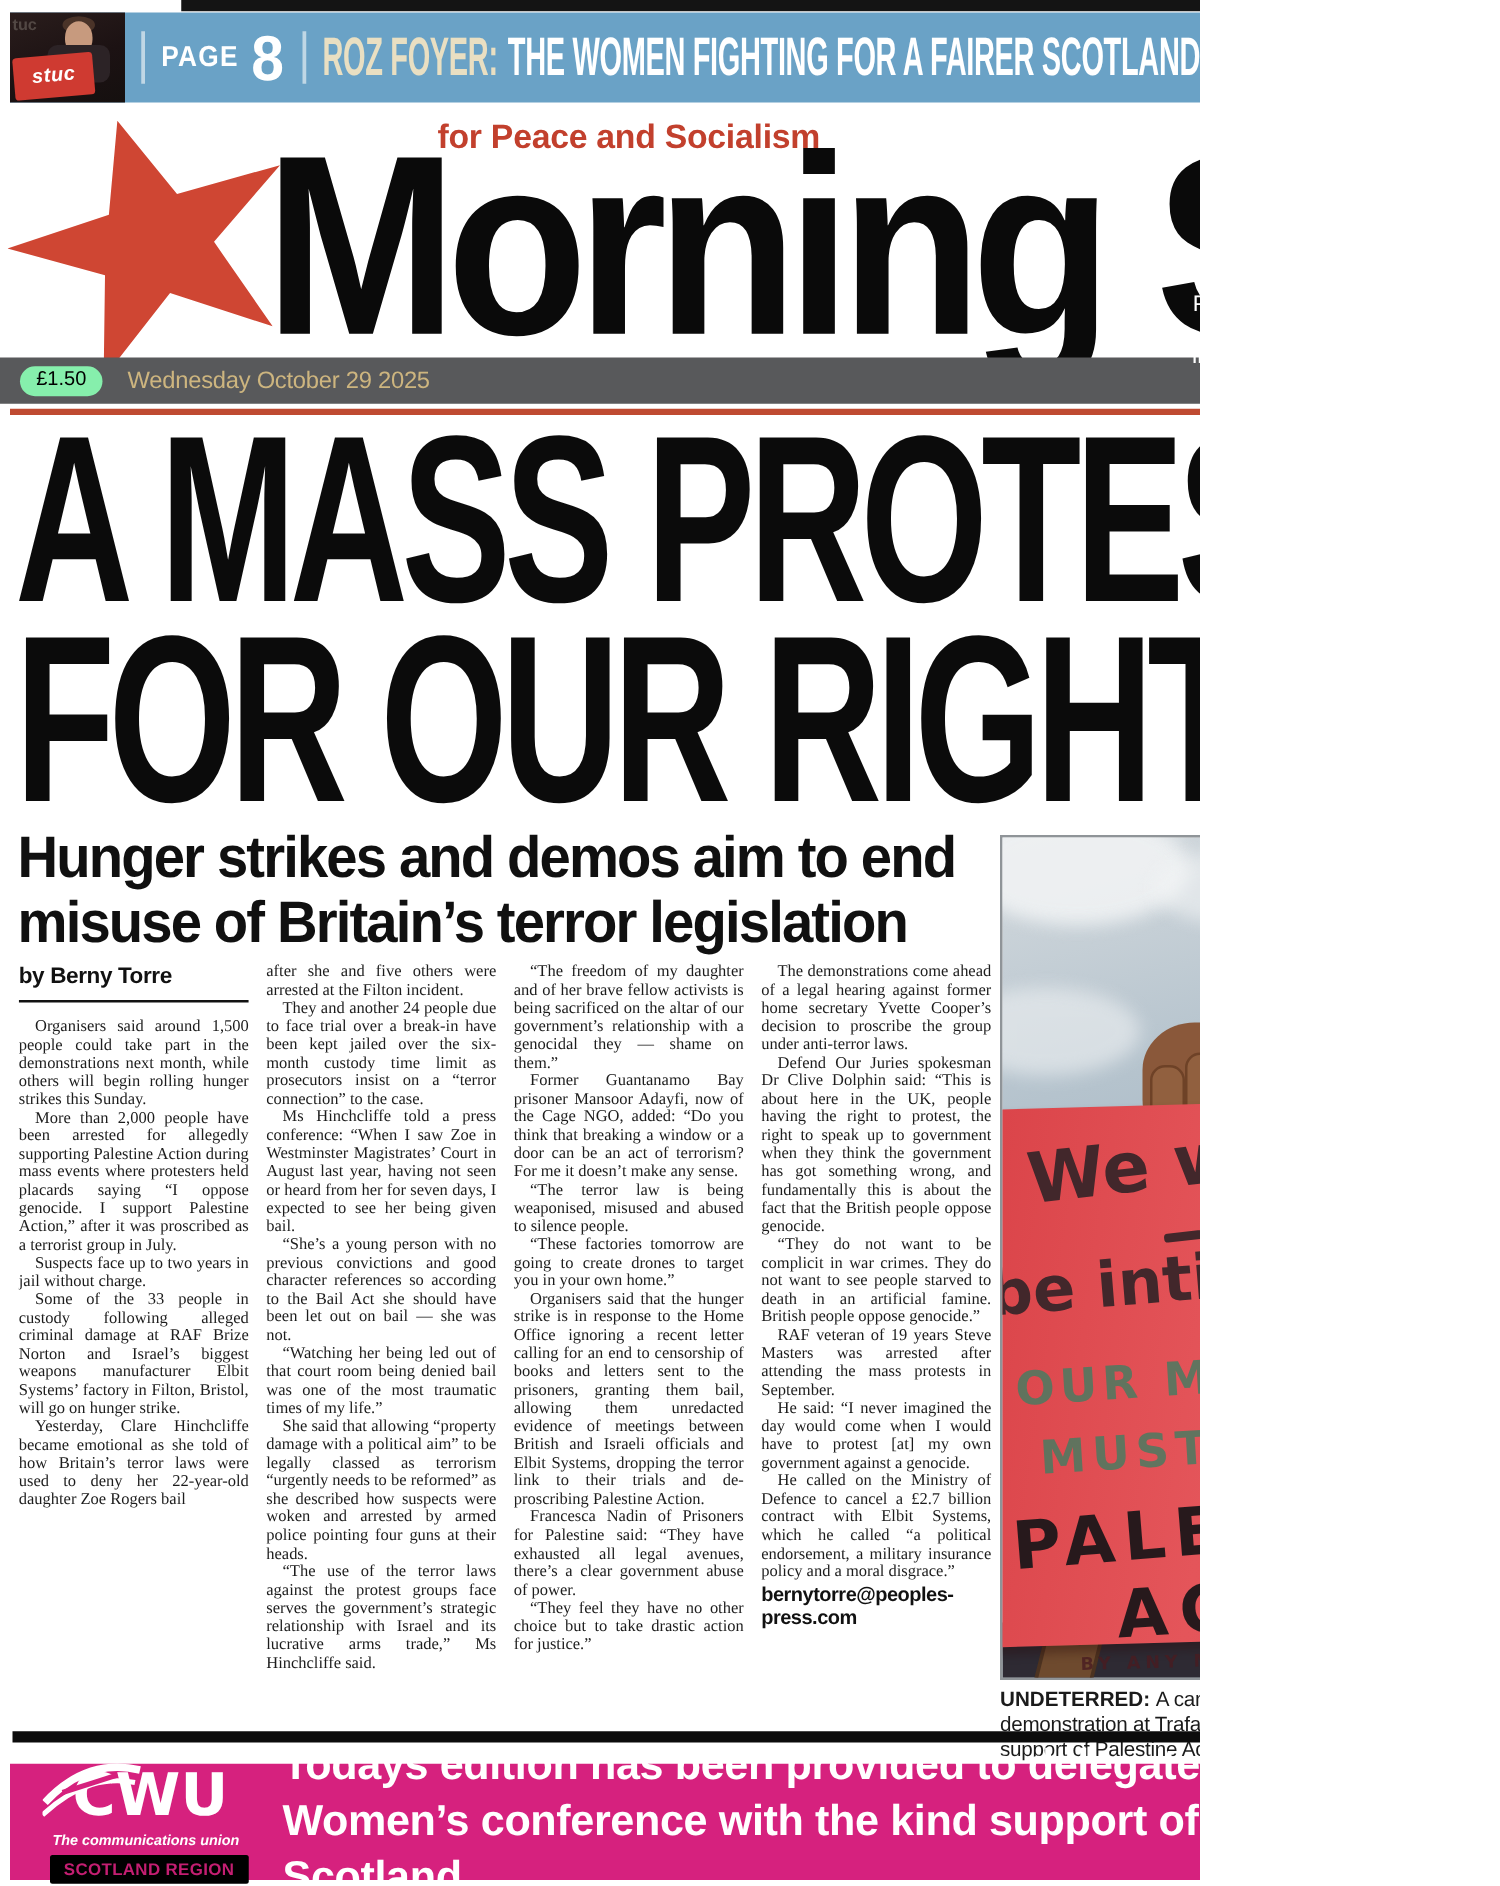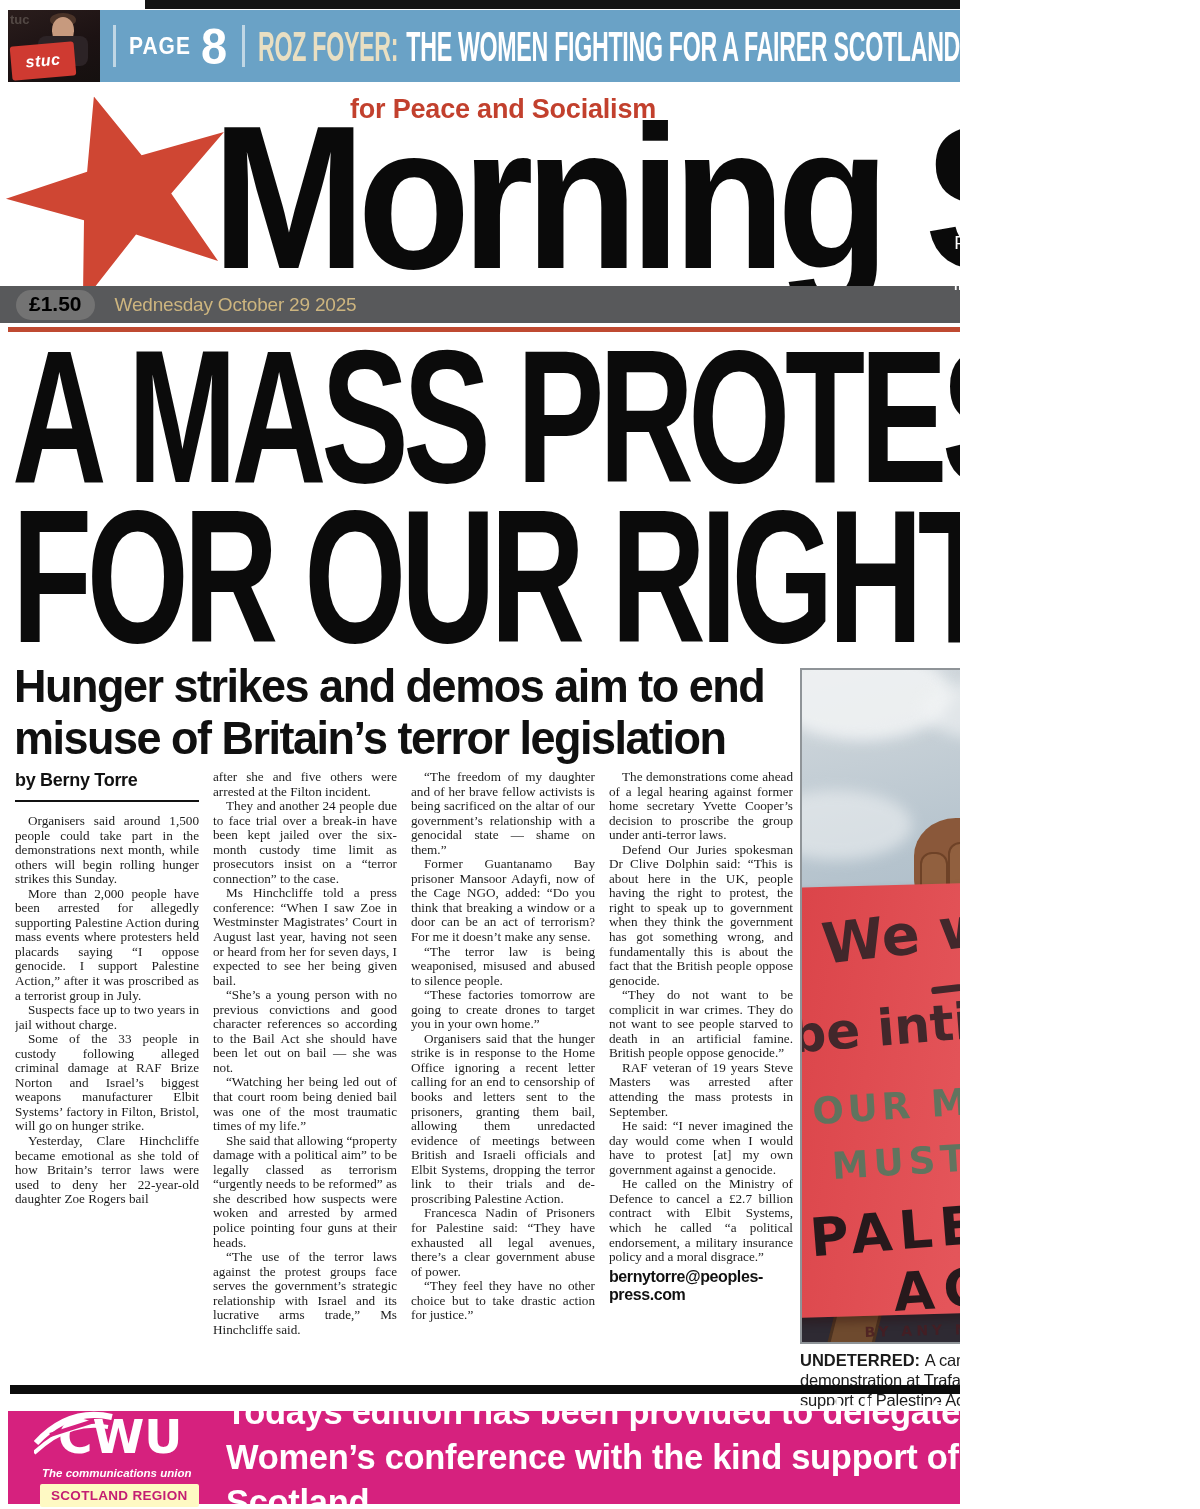--- a/index.html
+++ b/index.html
@@ -34,21 +34,21 @@
   .red-star{position:absolute;left:10px;top:92px;width:228px;height:206px;background:#cf4633;
             clip-path:polygon(50% 0%,62.5% 34%,100% 35%,70% 56%,81% 94%,50% 70%,19% 94%,30% 56%,0% 35%,37.5% 34%);
             transform:rotate(-17deg);}
   .tagline{position:absolute;left:350px;top:94px;font-size:27px;font-weight:bold;color:#c2402d;letter-spacing:-.2px;text-align:center;}
   .title{position:absolute;left:212px;top:94px;margin:0;font-size:205px;line-height:1;font-weight:bold;
          letter-spacing:-.045em;color:#0a0a0a;white-space:nowrap;transform:scale(0.9,1);transform-origin:left top;}
 
   
   .infobar{position:absolute;left:0;top:286px;width:1200px;height:37px;background:#58595b;
            display:flex;align-items:center;box-sizing:border-box;padding:0 16px;}
-  .price{background:#737373;color:#000;font-weight:bold;font-size:21px;border-radius:16px;
+  .price{background:#86efac;color:#000;font-weight:normal;font-size:16px;border-radius:16px;
          padding:2px 13px 4px;margin-right:20px;flex:none;}
   .date{color:#cdb57f;font-size:19px;letter-spacing:-.2px;flex:none;}
   .info-items{margin-left:auto;display:flex;align-items:center;color:#fff;font-size:18px;letter-spacing:-.4px;white-space:nowrap;flex-direction:column;}
   .info-sep{color:#b9bdc0;margin:0 16px;font-size:17px;}
 
   .red-rule{position:absolute;left:8px;top:327px;width:1184px;height:5px;background:#bf4a31;}
 
   
   .headline{position:absolute;left:12px;top:336px;margin:0;font-weight:bold;font-size:190px;
             line-height:160px;letter-spacing:-.04em;color:#0b0b0b;white-space:nowrap;
@@ -103,21 +103,21 @@
            color:#1b1b1b;letter-spacing:-.2px;}
   .caption b{letter-spacing:0;}
 
   .black-bar{position:absolute;left:10px;top:1385px;width:1180px;height:9px;background:#0c0c0c;}
 
   
   .cwu{position:absolute;left:8px;top:1411px;width:1184px;height:93px;background:#d6217e;
        display:flex;align-items:center;box-sizing:border-box;padding-left:26px;}
   .cwu-logo{width:168px;flex:none;}
   .cwu-sub{font-size:11.5px;font-style:italic;font-weight:bold;color:#fff;margin:0 0 5px 8px;}
-  .cwu-region{display:inline-block;background:#fef9c3;color:#c41e72;font-weight:bold;font-size:13.5px;
+  .cwu-region{display:inline-block;background:#000000;color:#c41e72;font-weight:bold;font-size:13.5px;
               padding:4px 11px;border-radius:2px;margin-left:6px;letter-spacing:.3px;}
   .cwu-msg{margin-left:24px;color:#fff;font-weight:bold;font-size:34.5px;line-height:1.3;letter-spacing:-.3px;}
 </style>
 </head>
 <body>
 
 <div id="page">
 
   <div class="top-rule"></div>
 
@@ -200,21 +200,21 @@
     <div class="col">
       <p class="noindent">after she and five others were arrested at the Filton incident.</p>
       <p>They and another 24 people due to face trial over a break-in have been kept jailed over the six-month custody time limit as prosecutors insist on a “terror connection” to the case.</p>
       <p>Ms Hinchcliffe told a press conference: “When I saw Zoe in Westminster Magistrates’ Court in August last year, having not seen or heard from her for seven days, I expected to see her being given bail.</p>
       <p>“She’s a young person with no previous convictions and good character references so according to the Bail Act she should have been let out on bail — she was not.</p>
       <p>“Watching her being led out of that court room being denied bail was one of the most traumatic times of my life.”</p>
       <p>She said that allowing “property damage with a political aim” to be legally classed as terrorism “urgently needs to be reformed” as she described how suspects were woken and arrested by armed police pointing four guns at their heads.</p>
       <p>“The use of the terror laws against the protest groups face serves the government’s strategic relationship with Israel and its lucrative arms trade,” Ms Hinchcliffe said.</p>
     </div>
     <div class="col">
-      <p>“The freedom of my daughter and of her brave fellow activists is being sacrificed on the altar of our government’s relationship with a genocidal state — shame on them.”</p>
+      <p>“The freedom of my daughter and of her brave fellow activists is being sacrificed on the altar of our government’s relationship with a genocidal they — shame on them.”</p>
       <p>Former Guantanamo Bay prisoner Mansoor Adayfi, now of the Cage NGO, added: “Do you think that breaking a window or a door can be an act of terrorism? For me it doesn’t make any sense.</p>
       <p>“The terror law is being weaponised, misused and abused to silence people.</p>
       <p>“These factories tomorrow are going to create drones to target you in your own home.”</p>
       <p>Organisers said that the hunger strike is in response to the Home Office ignoring a recent letter calling for an end to censorship of books and letters sent to the prisoners, granting them bail, allowing them unredacted evidence of meetings between British and Israeli officials and Elbit Systems, dropping the terror link to their trials and de-proscribing Palestine Action.</p>
       <p>Francesca Nadin of Prisoners for Palestine said: “They have exhausted all legal avenues, there’s a clear government abuse of power.</p>
       <p>“They feel they have no other choice but to take drastic action for justice.”</p>
     </div>
     <div class="col">
       <p>The demonstrations come ahead of a legal hearing against former home secretary Yvette Cooper’s decision to proscribe the group under anti-terror laws.</p>
       <p>Defend Our Juries spokesman Dr Clive Dolphin said: “This is about here in the UK, people having the right to protest, the right to speak up to government when they think the government has got something wrong, and fundamentally this is about the fact that the British people oppose genocide.</p>

